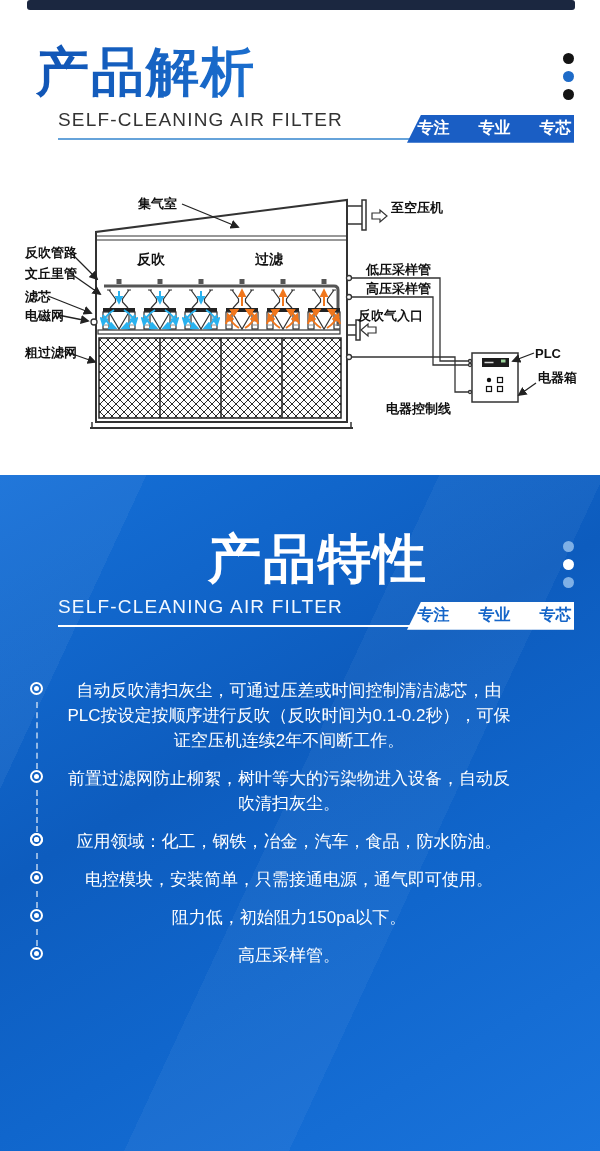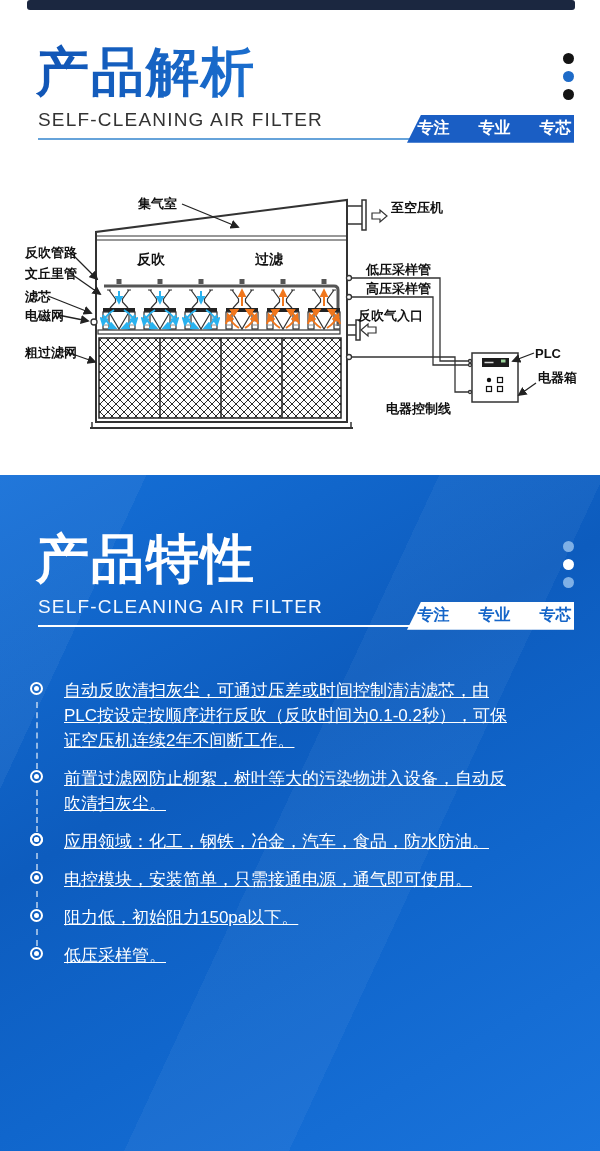--- a/index.html
+++ b/index.html
@@ -11,21 +11,21 @@
   .card-edge { position:absolute; top:0; left:27px; width:548px; height:10px;
                background:#1b2740; border-radius:3px; }
 
   
   .hdr { position:relative; padding:44px 0 0 36px; }
   .hdr h1 { font-size:53px; font-weight:900; letter-spacing:2px; line-height:1.05;
             font-family:"Liberation Sans","DejaVu Sans",sans-serif; }
   .hdr-top h1 { background:linear-gradient(90deg,#1155b5 0%,#1e78d8 55%,#2e93ea 100%);
                 -webkit-background-clip:text; background-clip:text; color:transparent; }
   .hdr-blue h1 { color:#ffffff; }
-  .sub-row { position:relative; margin-top:8px; height:33px; margin-right:0; }
+  .sub-row { position:relative; margin-top:8px; height:33px; margin-right:0;margin-left:20px; }
   .subtitle { position:absolute; left:2px; top:1px; font-size:19px; letter-spacing:1.2px;
               font-weight:500; color:#333; }
   .hdr-blue .subtitle { color:#f4f9ff; }
   .ribbon-line { position:absolute; left:2px; right:26px; bottom:1px; height:2px; background:#66a3da; }
   .hdr-blue .ribbon-line { background:#ffffff; }
   .ribbon { position:absolute; right:26px; bottom:-2px; width:167px; height:28px;
             background:#1a5ec4; color:#fff; clip-path:polygon(14px 0,100% 0,100% 100%,0 100%);
             display:flex; align-items:center; justify-content:center; gap:29px;
             font-size:16px; font-weight:600; padding-left:8px; }
   .hdr-blue .ribbon { background:#ffffff; color:#1565c8; }
@@ -41,24 +41,24 @@
   .dlabel { font-size:13px; font-weight:700; fill:#111;
             font-family:"Liberation Sans","DejaVu Sans",sans-serif; }
   .dlabel-lg { font-size:14px; }
 
   
   .features { position:absolute; top:475px; left:0; right:0; bottom:0;
               background:
                 linear-gradient(115deg, rgba(255,255,255,0.05) 0 16%, rgba(255,255,255,0) 16% 48%,
                                 rgba(255,255,255,0.045) 48% 66%, rgba(255,255,255,0) 66%),
                 linear-gradient(150deg,#1570d8 0%,#0d5cbe 40%,#1066cc 65%,#1a74dc 100%);
-              color:#fff; }
+              color:#fff;text-align:center; }
   .features .hdr { padding-top:56px; }
   .features .dots { top:66px; }
-  .feature-list { list-style:none; margin:50px 0 0 28px; width:486px;text-decoration:underline; }
+  .feature-list { list-style:none; margin:50px 0 0 28px; width:486px; }
   .feature-list li { position:relative; padding-left:36px; margin-bottom:13px;
                      font-size:17px; line-height:25px; font-weight:500; color:#fff; }
   .marker { position:absolute; left:2px; top:4px; width:13px; height:13px; border:2.5px solid #fff;
             border-radius:50%; }
   .marker::after { content:''; position:absolute; left:50%; top:50%; width:5px; height:5px;
                    margin:-2.5px 0 0 -2.5px; background:#fff; border-radius:50%; }
   .feature-list li::after { content:''; position:absolute; left:8px; top:24px; bottom:-16px;
                    border-left:2px dashed rgba(255,255,255,0.55); }
   .feature-list li:last-child::after { display:none; }
 </style>
@@ -247,17 +247,17 @@
       </div>
     </header>
 
     <ul class="feature-list">
       <li><span class="marker"></span><span>自动反吹清扫灰尘，可通过压差或时间控制清洁滤芯，由PLC按设定按顺序进行反吹（反吹时间为0.1-0.2秒），可保证空压机连续2年不间断工作。</span></li>
       <li><span class="marker"></span><span>前置过滤网防止柳絮，树叶等大的污染物进入设备，自动反吹清扫灰尘。</span></li>
       <li><span class="marker"></span></li>
       <li><span class="marker"></span><span>应用领域：化工，钢铁，冶金，汽车，食品，防水防油。</span></li>
       <li><span class="marker"></span><span>电控模块，安装简单，只需接通电源，通气即可使用。</span></li>
       <li><span class="marker"></span><span>阻力低，初始阻力150pa以下。</span></li>
-      <li><span class="marker"></span><span>低压采样管。</span></li>
+      <li><span class="marker"></span><span>高压采样管。</span></li>
     </ul>
   </section>
 
 </div>
 
 </body></html>

